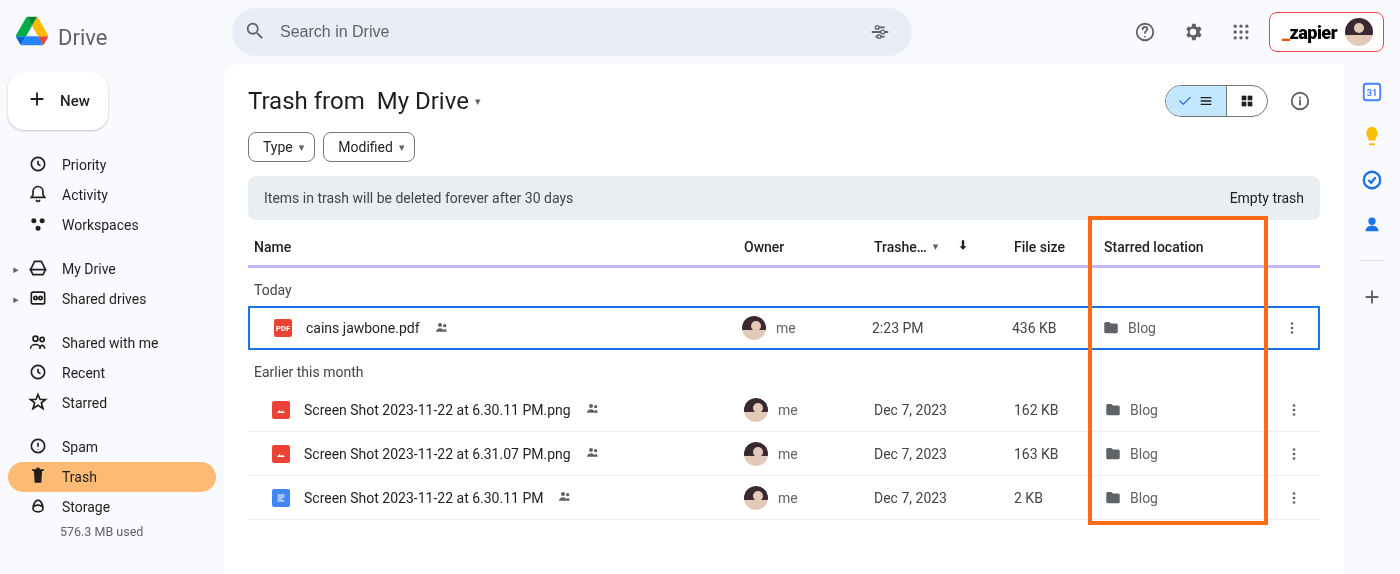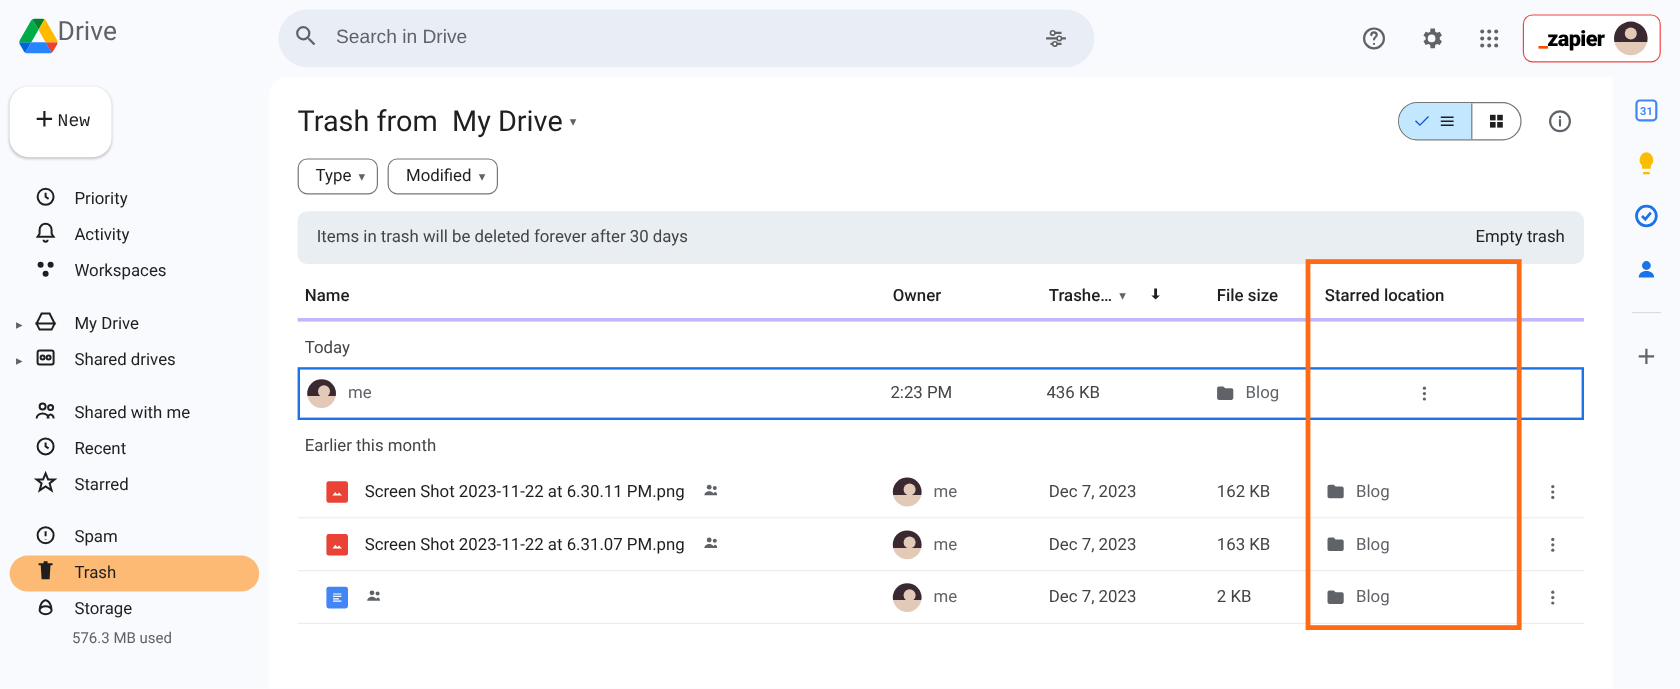--- a/index.html
+++ b/index.html
@@ -22,21 +22,22 @@
   
   .header {
     display: flex;
     align-items: center;
     padding: 8px 16px;
     height: 64px;
     gap: 8px;
   }
   .brand {
     display: flex;
-    align-items: flex-start;
+    align-items: flex-end;
+    gap: 10px;
     width: 208px;
     cursor: pointer;
   }
   .brand-name {
     font-size: 22px;
     color: #5f6368;
   }
   .search {
     flex: 0 0 680px;
     height: 48px;
@@ -108,30 +109,30 @@
   }
   .sidebar {
     width: 224px;
     padding: 4px 8px 8px 8px;
     display: flex;
     flex-direction: column;
   }
   .new-btn {
     display: inline-flex;
     align-items: center;
+    gap: 12px;
     background: #fff;
     border-radius: 16px;
     padding: 16px 18px;
     font-size: 15px;
     font-weight: 500;
     box-shadow: 0 1px 2px rgba(0,0,0,0.15), 0 1px 3px rgba(0,0,0,0.08);
     width: fit-content;
     margin: 4px 0 16px 0;
     cursor: pointer;
-    font-family: Liberation Mono, monospace;
   }
   .nav-group { margin-top: 4px; }
   .nav-item {
     display: flex;
     align-items: center;
     gap: 14px;
     height: 30px;
     padding: 0 0 0 20px;
     border-radius: 16px;
     cursor: pointer;
@@ -551,20 +552,29 @@
                 </span>
               </div>
               <div>File size</div>
               <div>Starred location</div>
               <div></div>
             </div>
 
             <div id="table-body">
                 <div class="section-title">Today</div>
                 <div class="row selected">
+                  <div class="name-cell">
+                    <span class="file-icon pdf-icon">PDF</span>
+                    <span>cains jawbone.pdf</span>
+                    <span class="shared-icon"><svg width="16" height="16" viewBox="0 0 24 24" fill="#5f6368">
+                        <circle cx="9" cy="9" r="3"></circle>
+                        <circle cx="16" cy="10" r="2.5"></circle>
+                        <path d="M3 19c0-3 3-5 6-5s6 2 6 5zM14 19c0-2 1-4 2.5-4s2.5 2 2.5 4z"></path>
+                      </svg></span>
+                  </div>
                   <div class="owner-cell">
                     <span class="avatar" style="width:24px;height:24px"></span>
                     <span>me</span>
                   </div>
                   <div class="date-cell">2:23 PM</div>
                   <div class="size-cell">436 KB</div>
                   <div class="loc-cell">
                     <svg width="18" height="18" viewBox="0 0 24 24" fill="#5f6368">
                       <path d="M3 6a2 2 0 012-2h5l2 2h7a2 2 0 012 2v9a2 2 0 01-2 2H5a2 2 0 01-2-2z"></path>
                     </svg>
@@ -647,20 +657,21 @@
                     </svg>
                   </div>
                 </div>
                 <div class="row">
                   <div class="name-cell">
                     <span class="file-icon doc-icon">
                       <svg width="12" height="12" viewBox="0 0 24 24" fill="#fff">
                         <path d="M5 5h14v2H5zM5 9h14v2H5zM5 13h10v2H5zM5 17h14v2H5z"></path>
                       </svg>
                     </span>
+                    <span>Screen Shot 2023-11-22 at 6.30.11 PM</span>
                     <span class="shared-icon"><svg width="16" height="16" viewBox="0 0 24 24" fill="#5f6368">
                         <circle cx="9" cy="9" r="3"></circle>
                         <circle cx="16" cy="10" r="2.5"></circle>
                         <path d="M3 19c0-3 3-5 6-5s6 2 6 5zM14 19c0-2 1-4 2.5-4s2.5 2 2.5 4z"></path>
                       </svg></span>
                   </div>
                   <div class="owner-cell">
                     <span class="avatar" style="width:24px;height:24px"></span>
                     <span>me</span>
                   </div>

